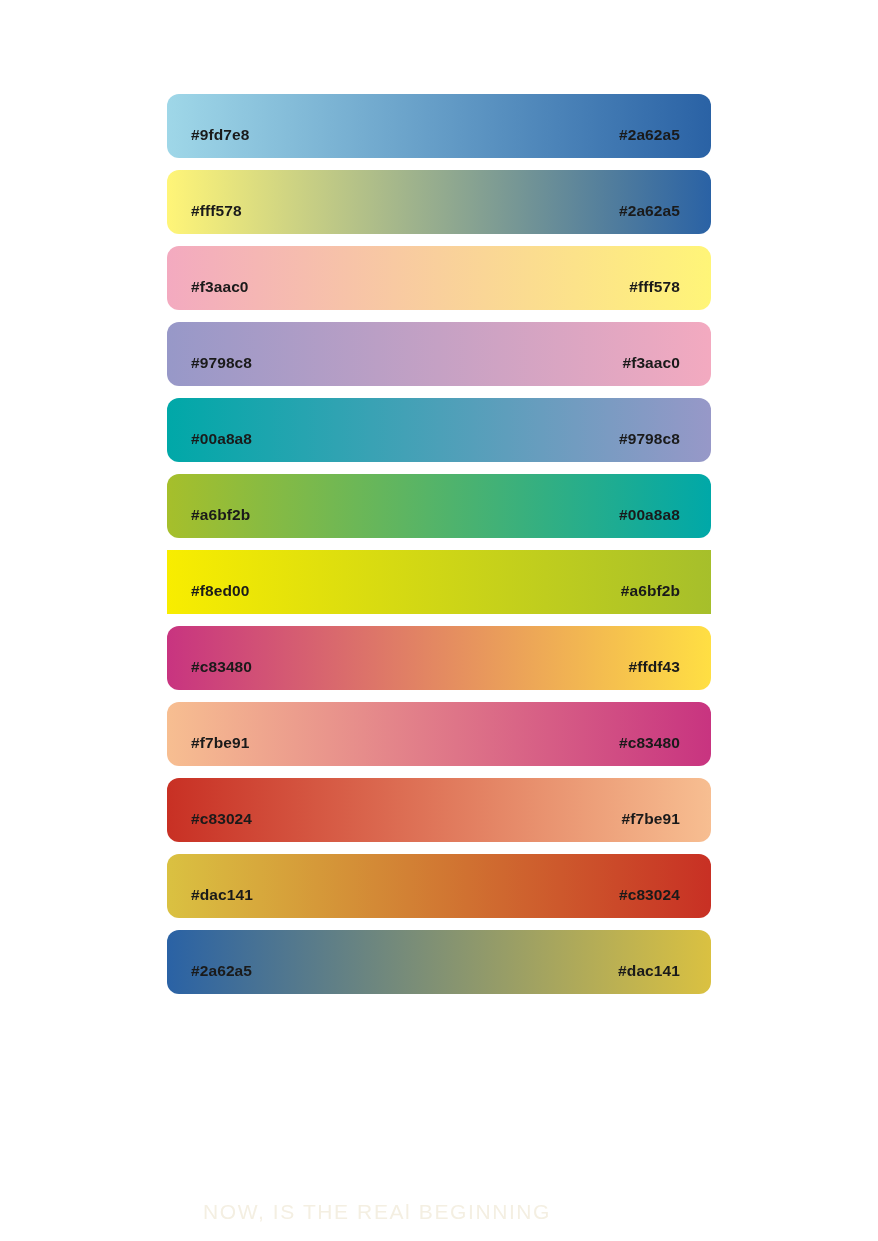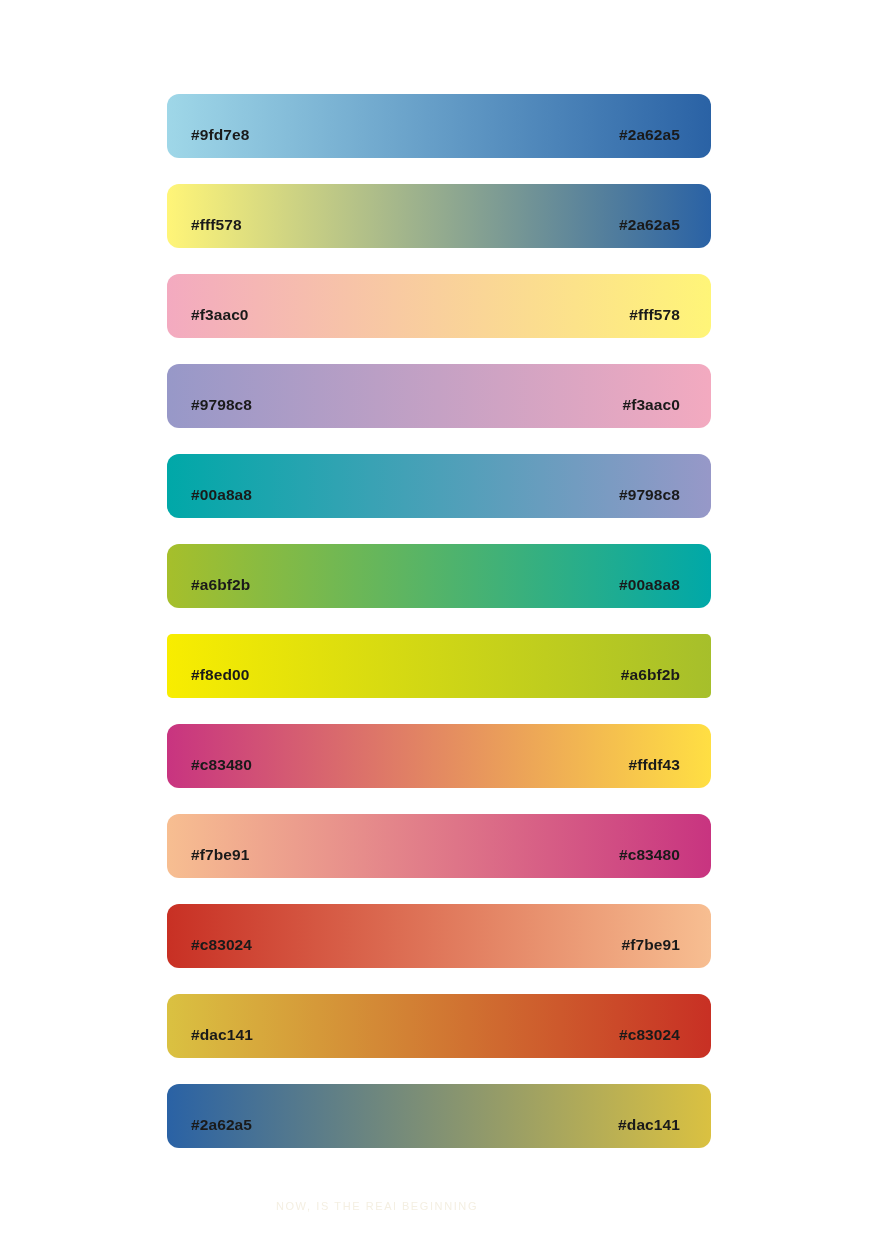--- a/index.html
+++ b/index.html
@@ -21,21 +21,21 @@
     left: 167px;
     top: 94px;
     width: 544px;
   }
 
   .gradient-row {
     position: relative;
     width: 544px;
     height: 64px;
     border-radius: 12px;
-    margin-bottom: 26px;
+    margin-bottom: 12px;
     display: flex;
     align-items: center;
     justify-content: space-between;
     box-sizing: border-box;
     padding: 18px 31px 0 24px;
     overflow: hidden;
   }
 
   .swatch-label {
     font-size: 15.5px;
@@ -49,21 +49,21 @@
 
   .swatch-label.start { text-align: left; }
   .swatch-label.end   { text-align: right; }
 
   #footer-text {
     position: absolute;
     left: 0;
     top: 1200px;
     width: 754px;
     text-align: center;
-    font-size: 11px;
+    font-size: 21px;
     font-weight: 400;
     letter-spacing: 1.6px;
     color: #f4efe2;
     white-space: nowrap;
     font-family: "Liberation Sans", "DejaVu Sans", sans-serif;
   }
 </style>
 </head>
 <body style="background: rgb(255, 255, 255);">
 
@@ -85,21 +85,21 @@
       <span class="swatch-label end" style="color: rgb(26, 26, 26);">#f3aac0</span>
     </div>
     <div class="gradient-row" style="background: linear-gradient(to right, rgb(0, 168, 168) 0%, rgb(151, 152, 200) 100%); border-radius: 12px;">
       <span class="swatch-label start" style="color: rgb(26, 26, 26);">#00a8a8</span>
       <span class="swatch-label end" style="color: rgb(26, 26, 26);">#9798c8</span>
     </div>
     <div class="gradient-row" style="background: linear-gradient(to right, rgb(166, 191, 43) 0%, rgb(0, 168, 168) 100%); border-radius: 12px;">
       <span class="swatch-label start" style="color: rgb(26, 26, 26);">#a6bf2b</span>
       <span class="swatch-label end" style="color: rgb(26, 26, 26);">#00a8a8</span>
     </div>
-    <div class="gradient-row" style="background: linear-gradient(to right, rgb(248, 237, 0) 0%, rgb(166, 191, 43) 100%); border-radius: 5px;">
+    <div class="gradient-row" style="background: linear-gradient(to right, rgb(248, 237, 0) 0%, rgb(166, 191, 43) 100%); border-radius: 0;">
       <span class="swatch-label start" style="color: rgb(26, 26, 26);">#f8ed00</span>
       <span class="swatch-label end" style="color: rgb(26, 26, 26);">#a6bf2b</span>
     </div>
     <div class="gradient-row" style="background: linear-gradient(to right, rgb(200, 52, 128) 0%, rgb(255, 223, 67) 100%); border-radius: 12px;">
       <span class="swatch-label start" style="color: rgb(26, 26, 26);">#c83480</span>
       <span class="swatch-label end" style="color: rgb(26, 26, 26); text-align: right;">#ffdf43</span>
     </div>
     <div class="gradient-row" style="background: linear-gradient(to right, rgb(247, 190, 145) 0%, rgb(200, 52, 128) 100%); border-radius: 12px;">
       <span class="swatch-label start" style="color: rgb(26, 26, 26);">#f7be91</span>
       <span class="swatch-label end" style="color: rgb(26, 26, 26);">#c83480</span>

